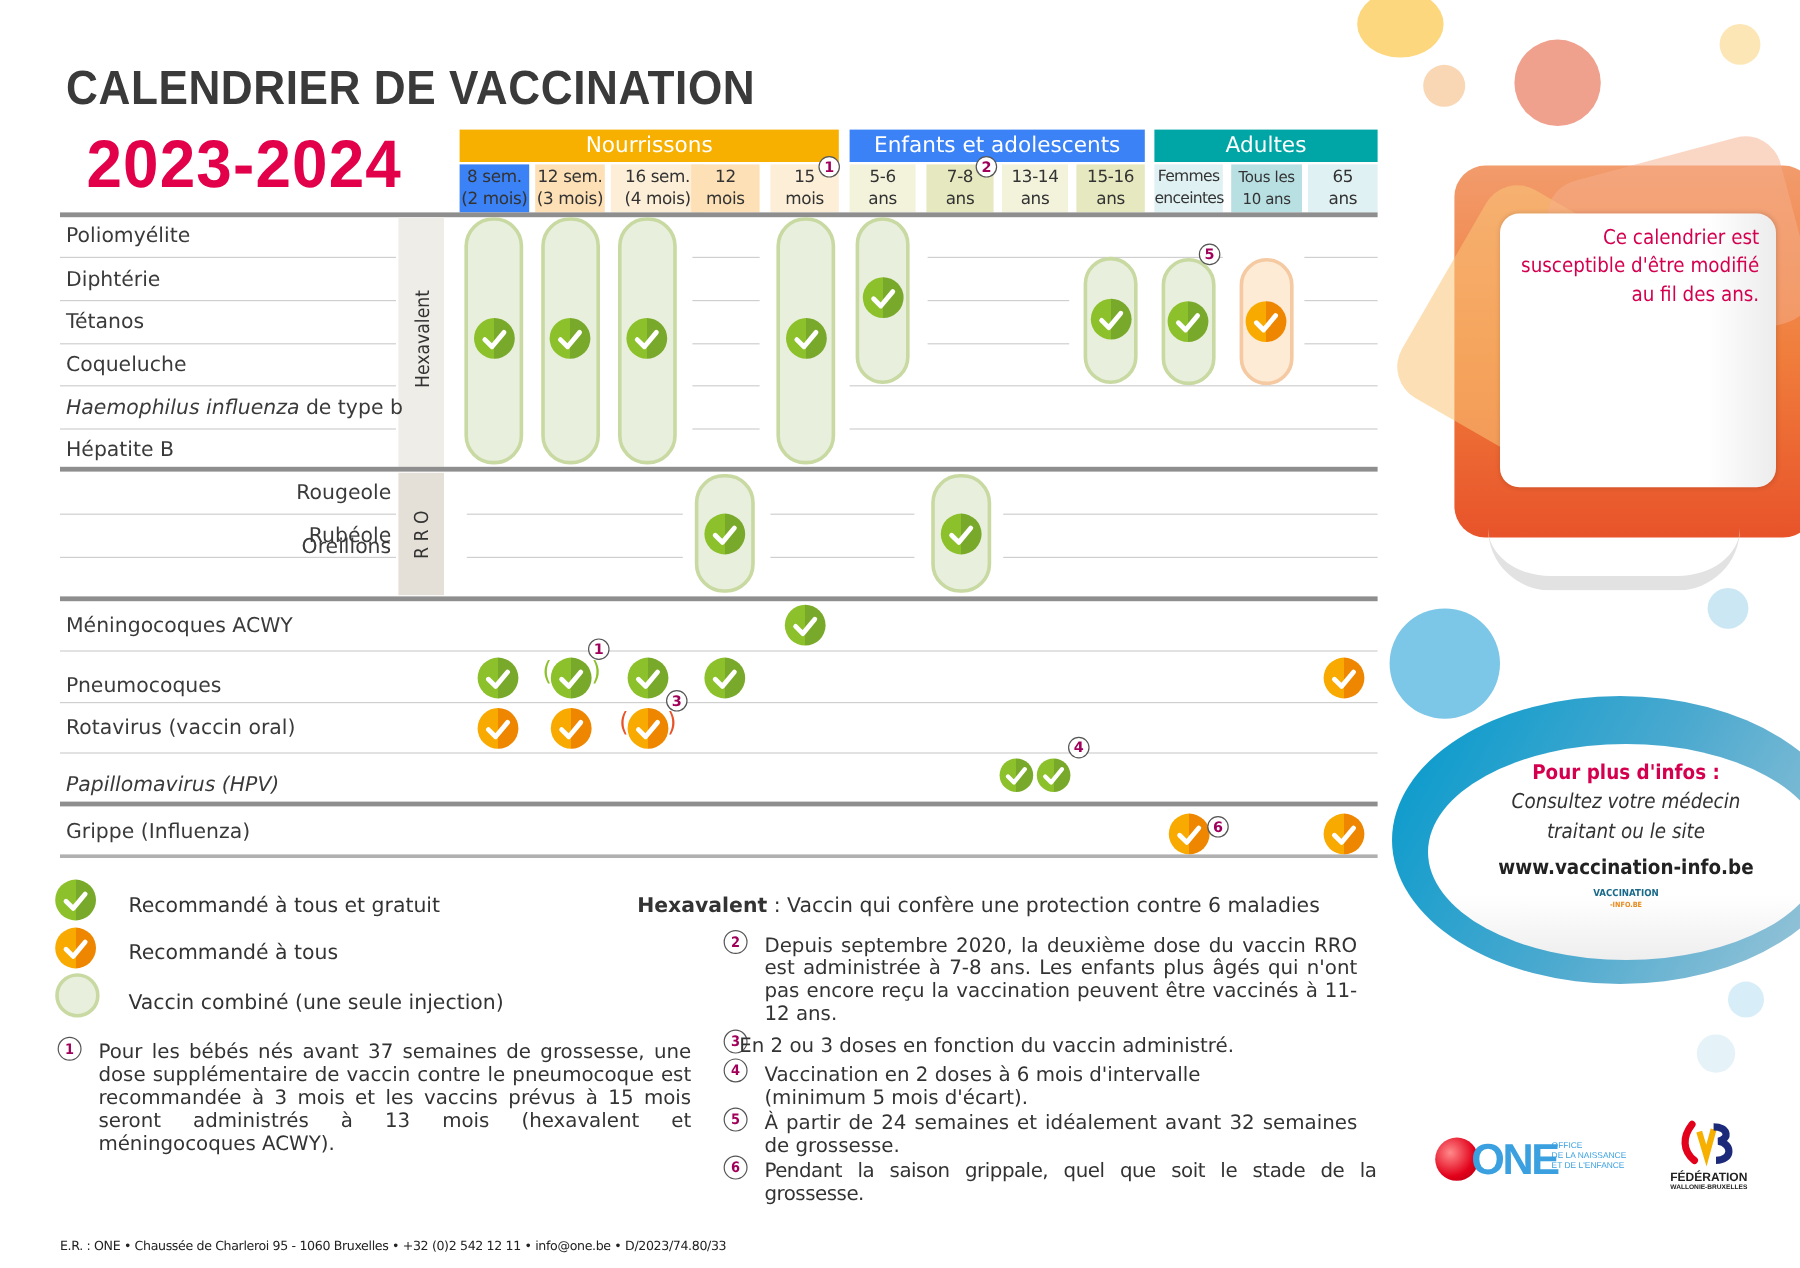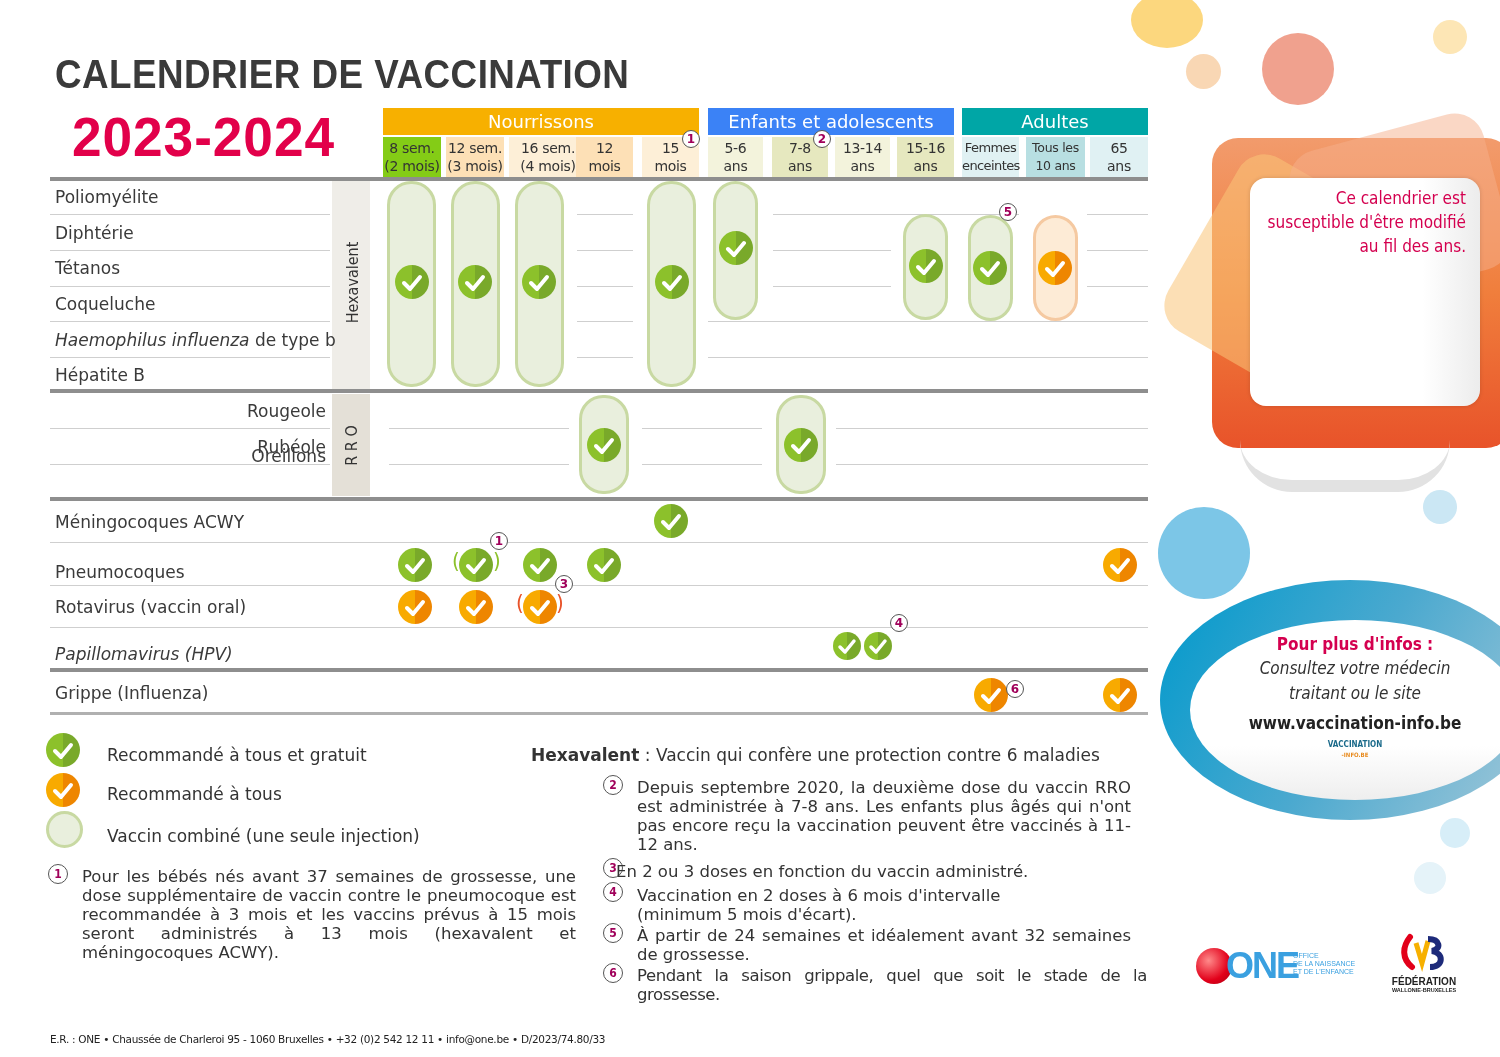--- a/index.html
+++ b/index.html
@@ -58,21 +58,21 @@
   </div>
 </div>
 
 <div class="abs title1">CALENDRIER DE VACCINATION</div>
 <div class="abs title2">2023-2024</div>
 
 <div class="abs grp" style="left:383px;width:316px;background:#f7b000;">Nourrissons</div>
 <div class="abs grp" style="left:708px;width:246px;background:#3b82f6;">Enfants et adolescents</div>
 <div class="abs grp" style="left:962px;width:186px;background:#00a6a6;">Adultes</div>
 
-<div class="abs col" style="left:383px;width:58px;background:#84cc16;"><span>8 sem.</span><br><span>(2 mois)</span></div>
+<div class="abs col" style="left:383px;width:58px;background:#3b82f6;"><span>8 sem.</span><br><span>(2 mois)</span></div>
 <div class="abs col" style="left:446px;width:58px;background:#fde0b6;"><span>12 sem.</span><br><span>(3 mois)</span></div>
 <div class="abs col" style="left:509px;width:78px;background:#fdefd7;"><span>16 sem.</span><br><span>(4 mois)</span></div>
 <div class="abs col" style="left:576px;width:57px;background:#fde0b6;"><span>12</span><br><span>mois</span></div>
 <div class="abs col" style="left:642px;width:57px;background:#fdefd7;"><span>15</span><br><span>mois</span></div>
 <div class="abs note" style="left:682px;top:130px;">1</div>
 <div class="abs col" style="left:708px;width:55px;background:#f3f3dc;"><span>5-6</span><br><span>ans</span></div>
 <div class="abs col" style="left:772px;width:56px;background:#e6e8bf;"><span>7-8</span><br><span>ans</span></div>
 <div class="abs note" style="left:813px;top:130px;">2</div>
 <div class="abs col" style="left:835px;width:55px;background:#f3f3dc;"><span>13-14</span><br><span>ans</span></div>
 <div class="abs col" style="left:897px;width:57px;background:#e6e8bf;"><span>15-16</span><br><span>ans</span></div>

